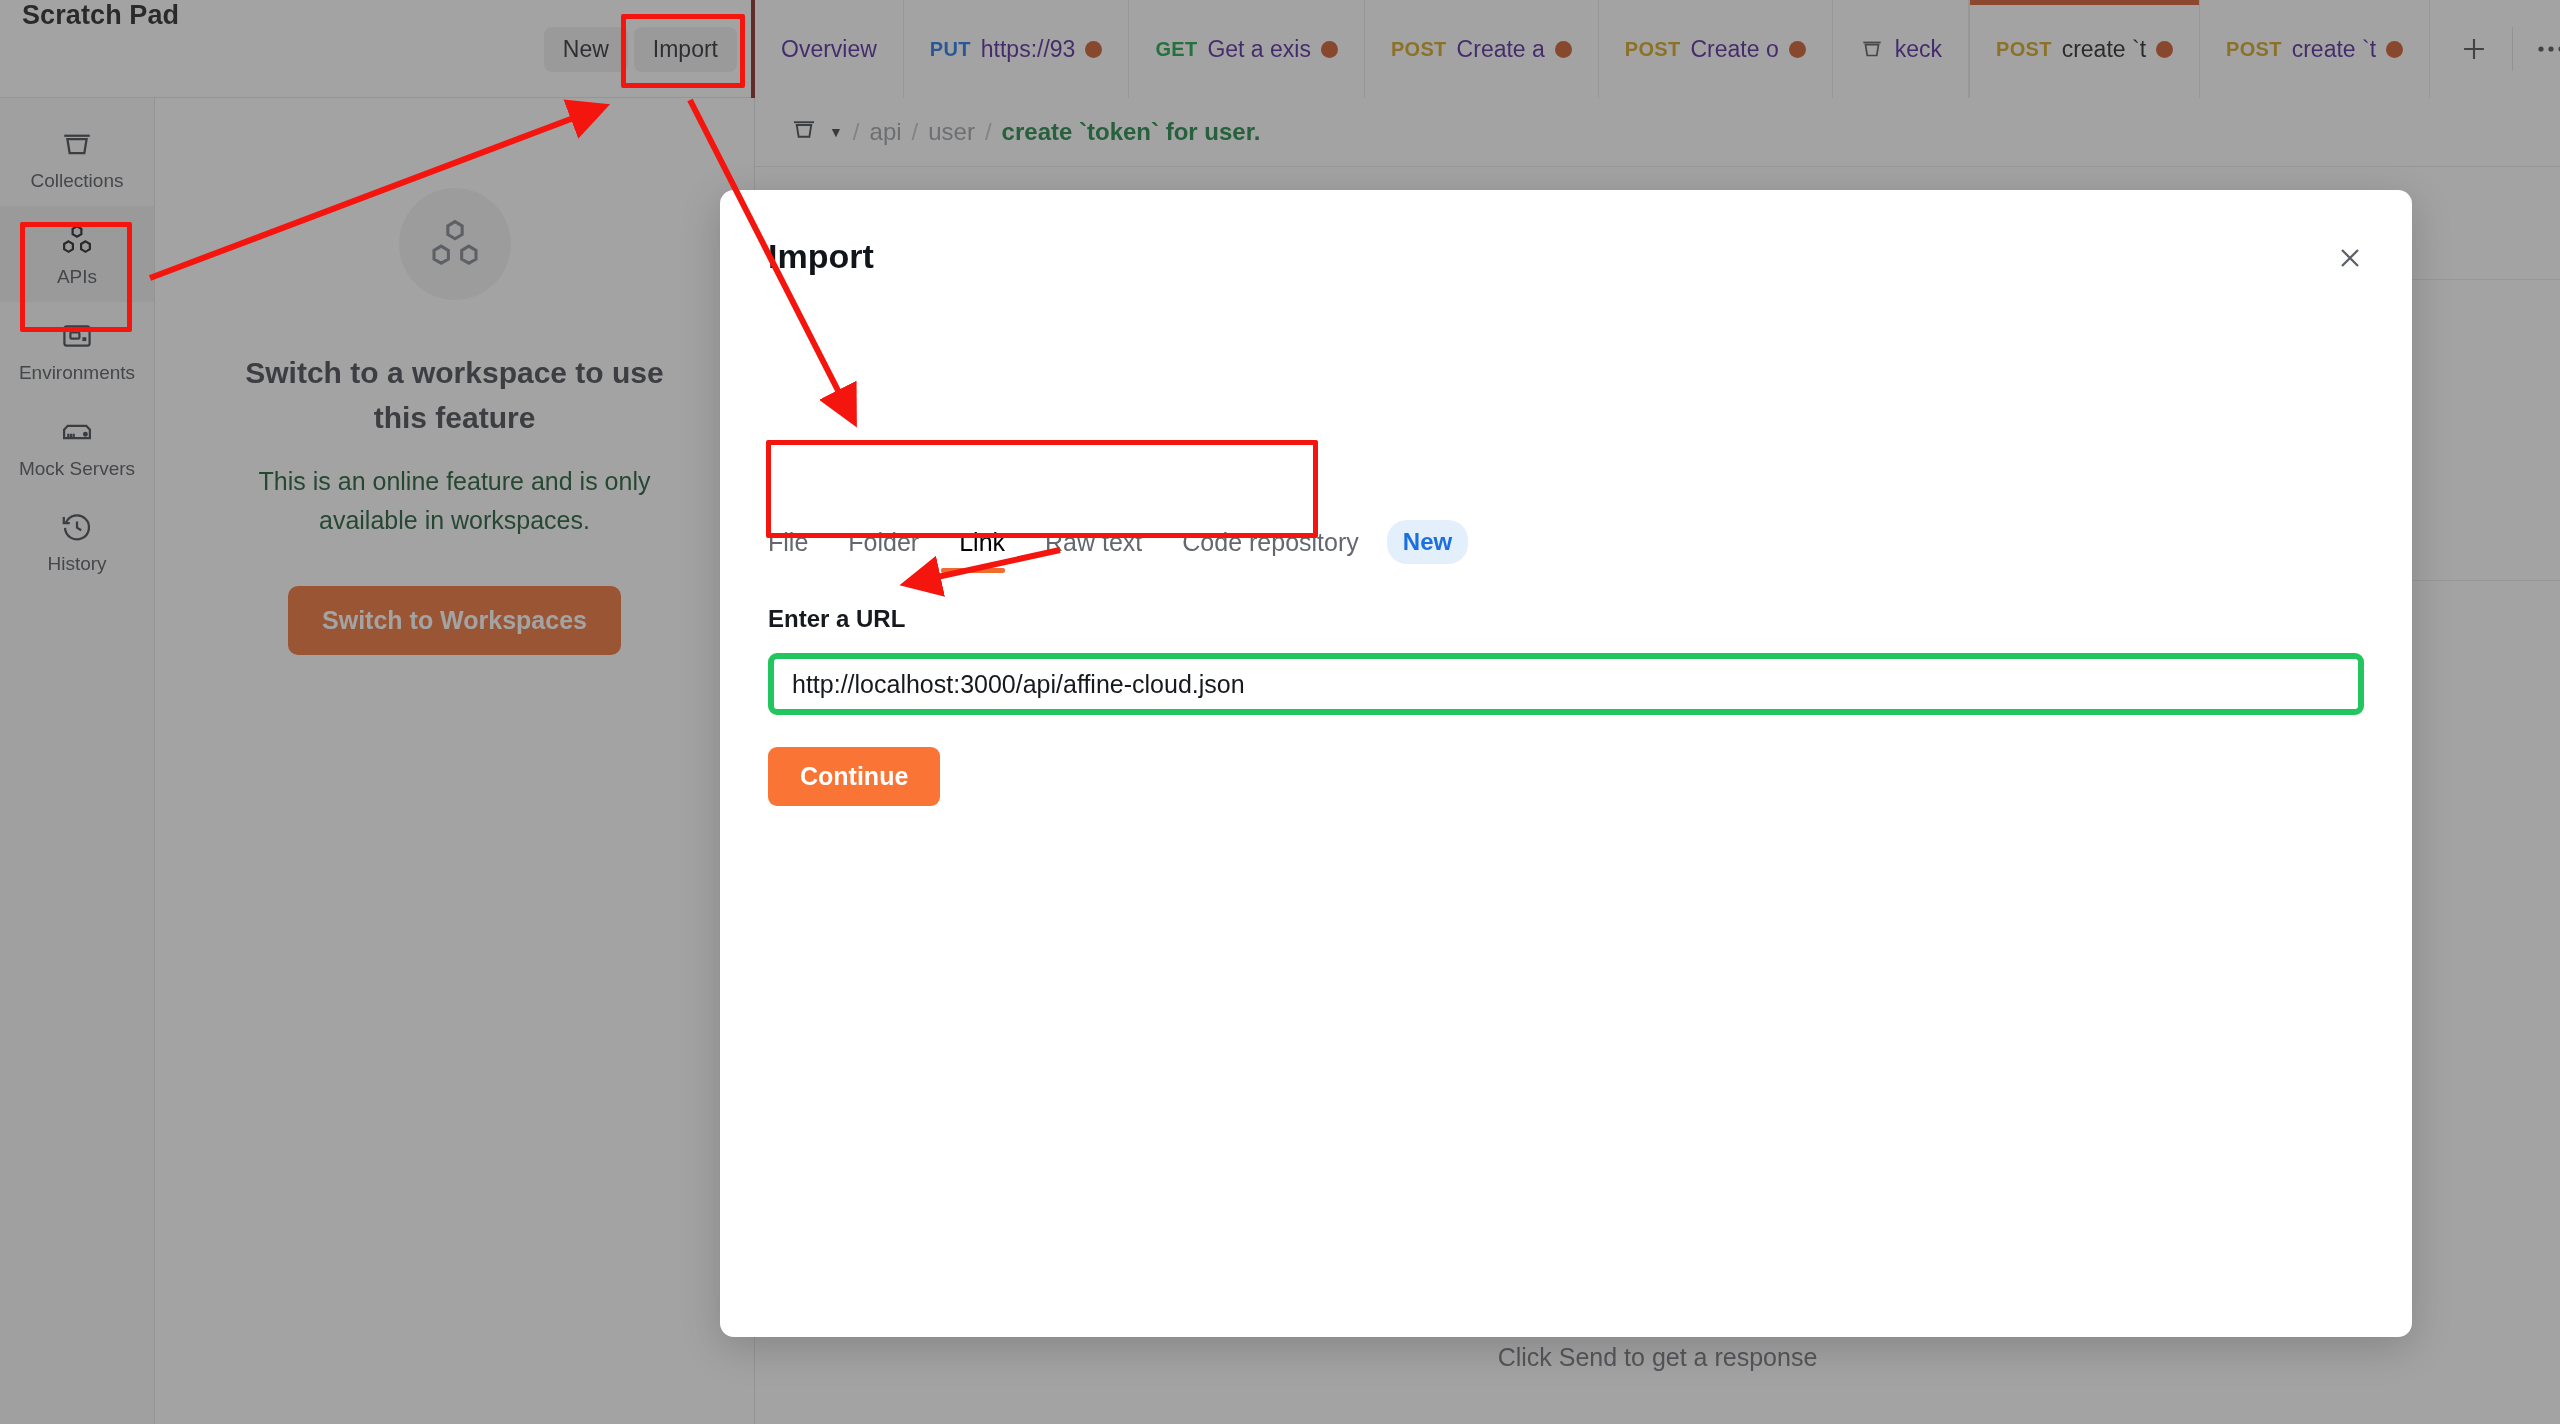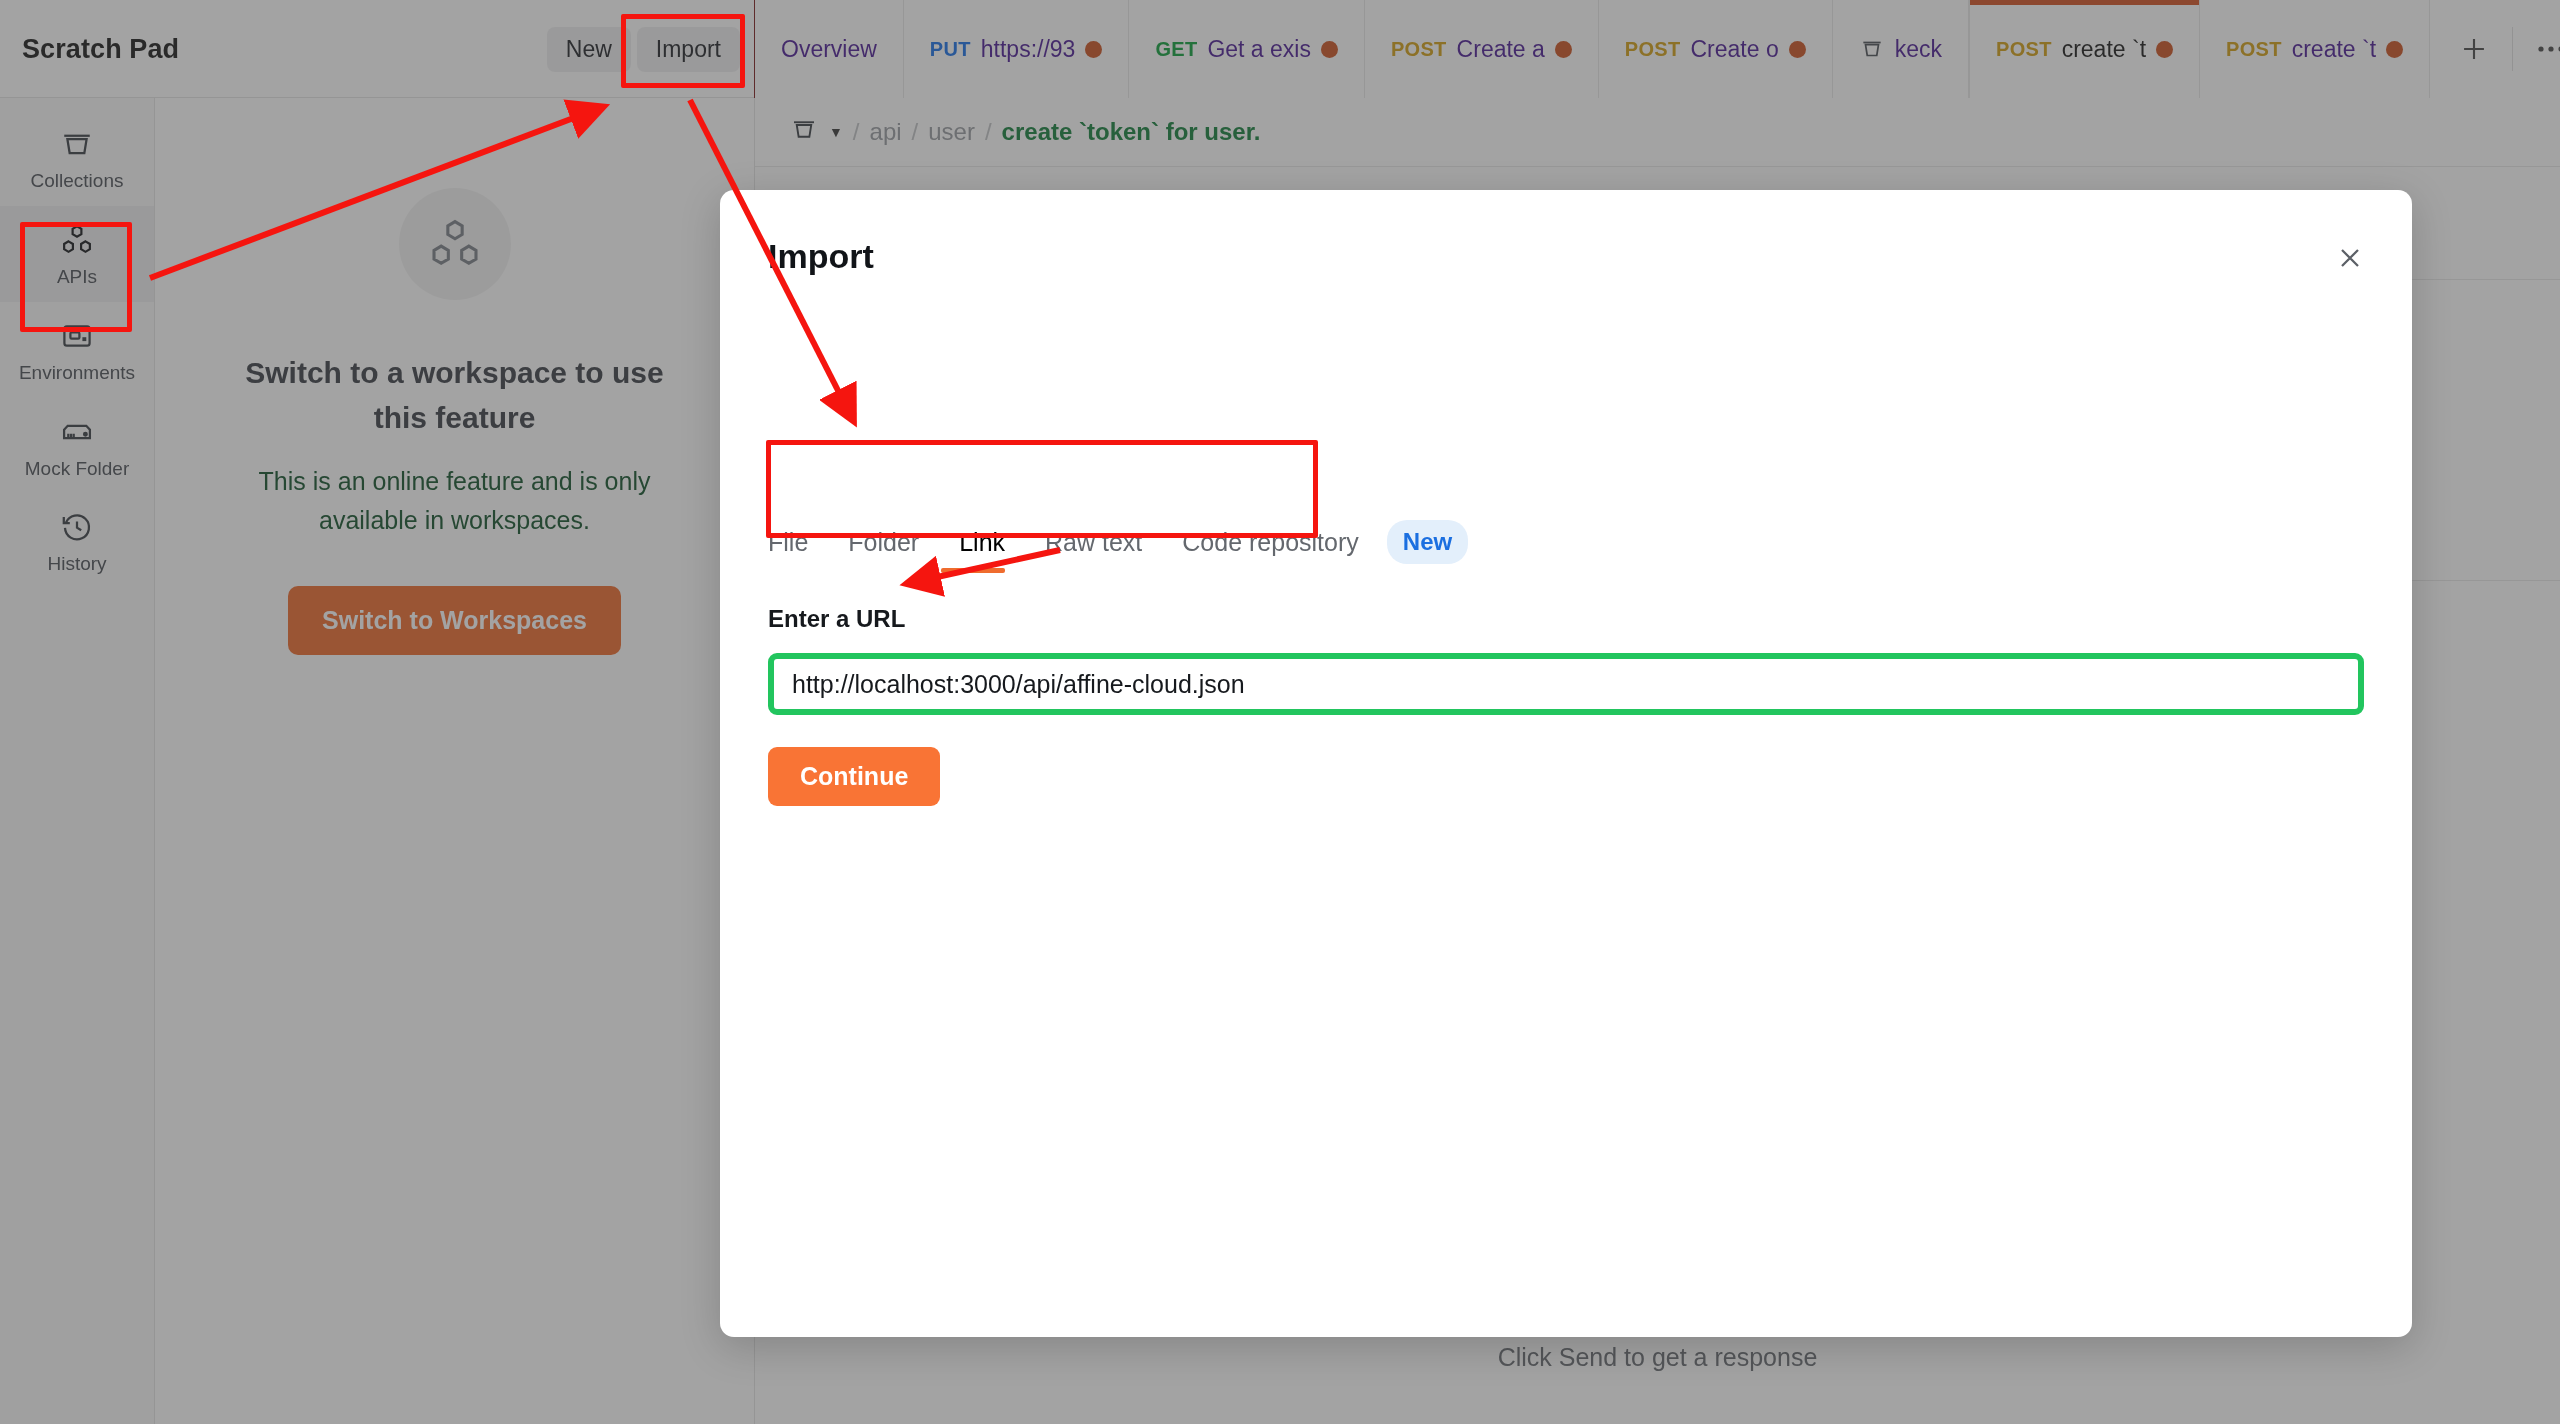--- a/index.html
+++ b/index.html
@@ -14,22 +14,22 @@
   
   .base { position:absolute; inset:0; }
 
   
   .topbar {
     position:absolute; left:0; top:0; width:2560px; height:98px;
     background:#fff; border-bottom:1px solid #e4e4e4;
     display:flex; align-items:stretch;
   }
   .topbar-left {
-    width:755px; height:98px; display:flex; align-items:center;
-    padding-left:22px; border-right:1px solid #7f1d1d;
+    width:755px; height:98px; display:flex; 
+    padding-left:22px; border-right:4px solid #7f1d1d;
   }
   .scratch-title {
     font-size:27px; font-weight:700; color:#1b1b1b; letter-spacing:.1px;
   }
   .topbar-actions { margin-left:auto; display:flex; align-items:center; gap:6px; padding-right:14px; }
   .pill-btn {
     font-size:23px; color:#22252a; font-weight:400;
     padding:11px 19px; border-radius:8px; background:#efeff0; border:none;
     font-family:"Liberation Sans", sans-serif; cursor:pointer; line-height:1;
   }
@@ -298,21 +298,21 @@
       </div>
 
       <div class="rail-item">
         <span class="rail-icon">
           <svg width="36" height="36" viewBox="0 0 24 24" fill="none" stroke="#3c4047" stroke-width="1.5">
             <path d="M3.4 10.5l2.4-2.6h12.4l2.4 2.6v5.6H3.4z"></path>
             <path d="M6.2 13.2v2.2M8 13.2v2.2M9.8 13.2v2.2"></path>
             <circle cx="17.6" cy="13.5" r=".9" fill="#3c4047"></circle>
           </svg>
         </span>
-        <span class="rl">Mock Folder</span>
+        <span class="rl">Mock Servers</span>
       </div>
 
 
       <div class="rail-item">
         <span class="rail-icon">
           <svg width="36" height="36" viewBox="0 0 24 24" fill="none" stroke="#3c4047" stroke-width="1.5">
             <path d="M4.6 9.2A8 8 0 1 1 4 12.6"></path>
             <path d="M3.2 5.4v4h4"></path>
             <path d="M12 8.4v4l2.8 1.8"></path>
           </svg>

